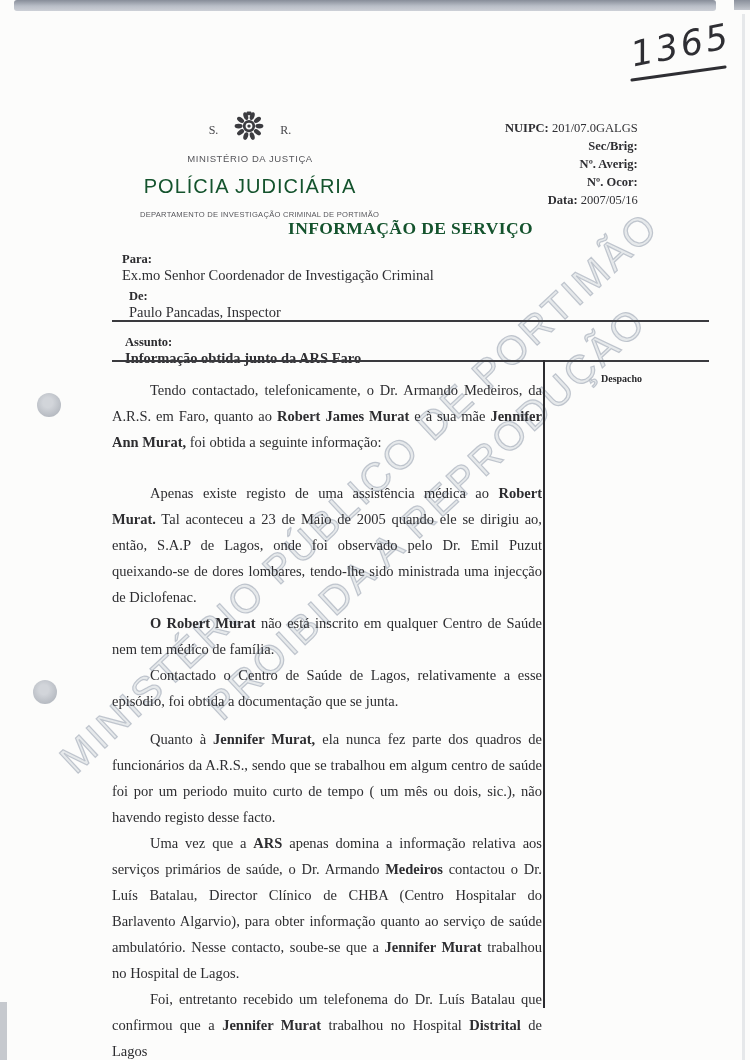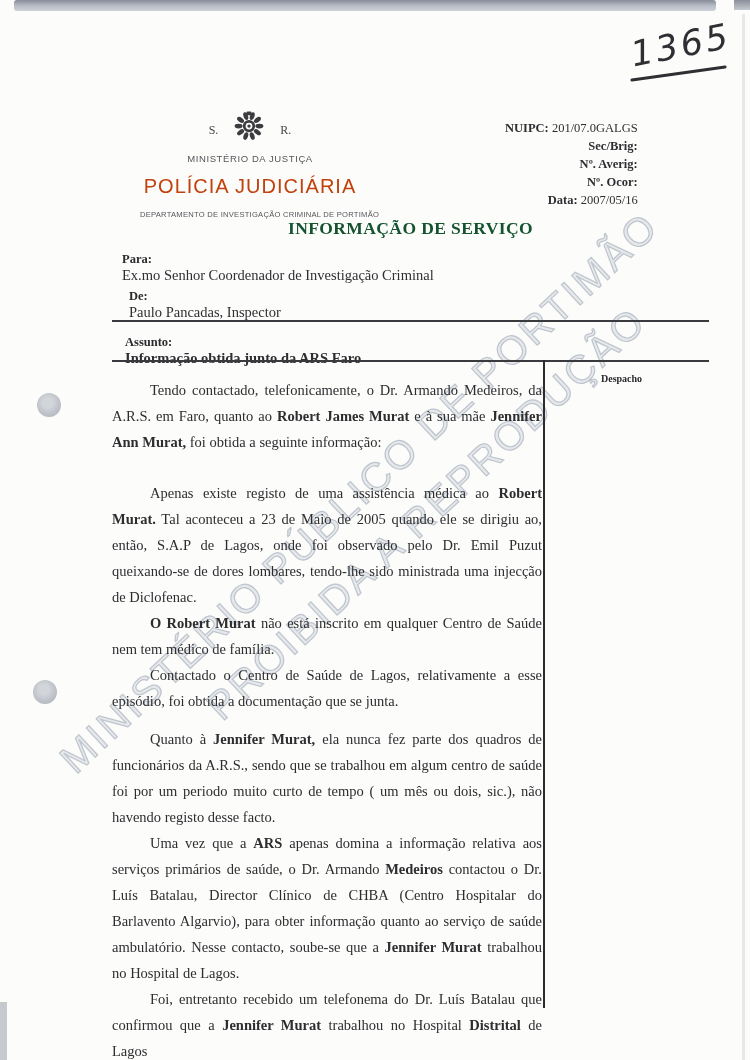--- a/index.html
+++ b/index.html
@@ -24,21 +24,21 @@
     transform:rotate(-11deg);letter-spacing:3px;}
   .handwritten-underline{position:absolute;left:630px;top:72px;width:97px;height:3px;
     background:#2e2e33;transform:rotate(-8deg);border-radius:2px;}
   
   .hdr-left{position:absolute;left:140px;top:110px;width:220px;text-align:center;}
   .crest-row{display:flex;align-items:center;justify-content:center;gap:10px;}
   .crest-sr{font-size:12px;color:#47474b;}
   .ministry{margin-top:3px;font-family:"Liberation Sans",sans-serif;font-size:9.5px;
     letter-spacing:.6px;color:#55555a;}
   .org{margin-top:11px;font-family:"Liberation Sans",sans-serif;font-size:20px;
-    letter-spacing:1px;color:#c2410c;}
+    letter-spacing:1px;color:#14532d;}
   .department{margin-top:12px;font-family:"Liberation Sans",sans-serif;font-size:7.6px;
     letter-spacing:.25px;color:#55555a;white-space:nowrap;}
   
   .hdr-right{position:absolute;left:505px;top:119px;font-size:12.5px;color:#2f2f33;text-align:right;}
   .case-row{line-height:18px;white-space:nowrap;}
   .case-row b{font-size:12.5px;}
   
   .doc-title{position:absolute;left:112px;top:218px;width:597px;text-align:center;
     font-weight:bold;font-size:17.5px;letter-spacing:.4px;color:#14532d;}
   

